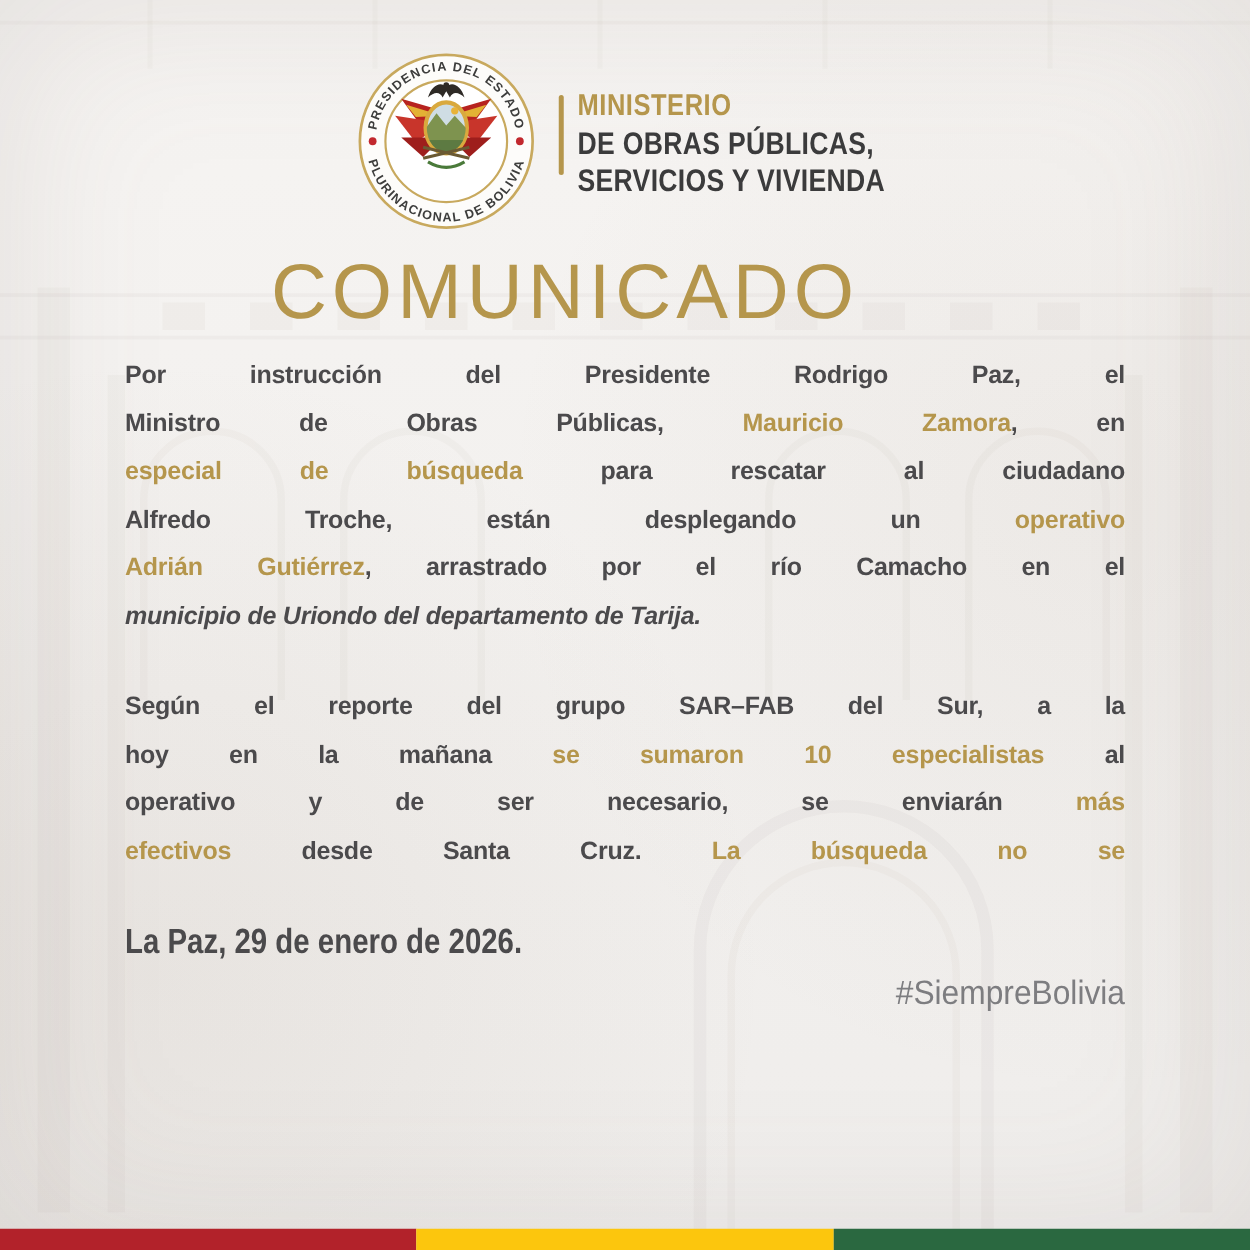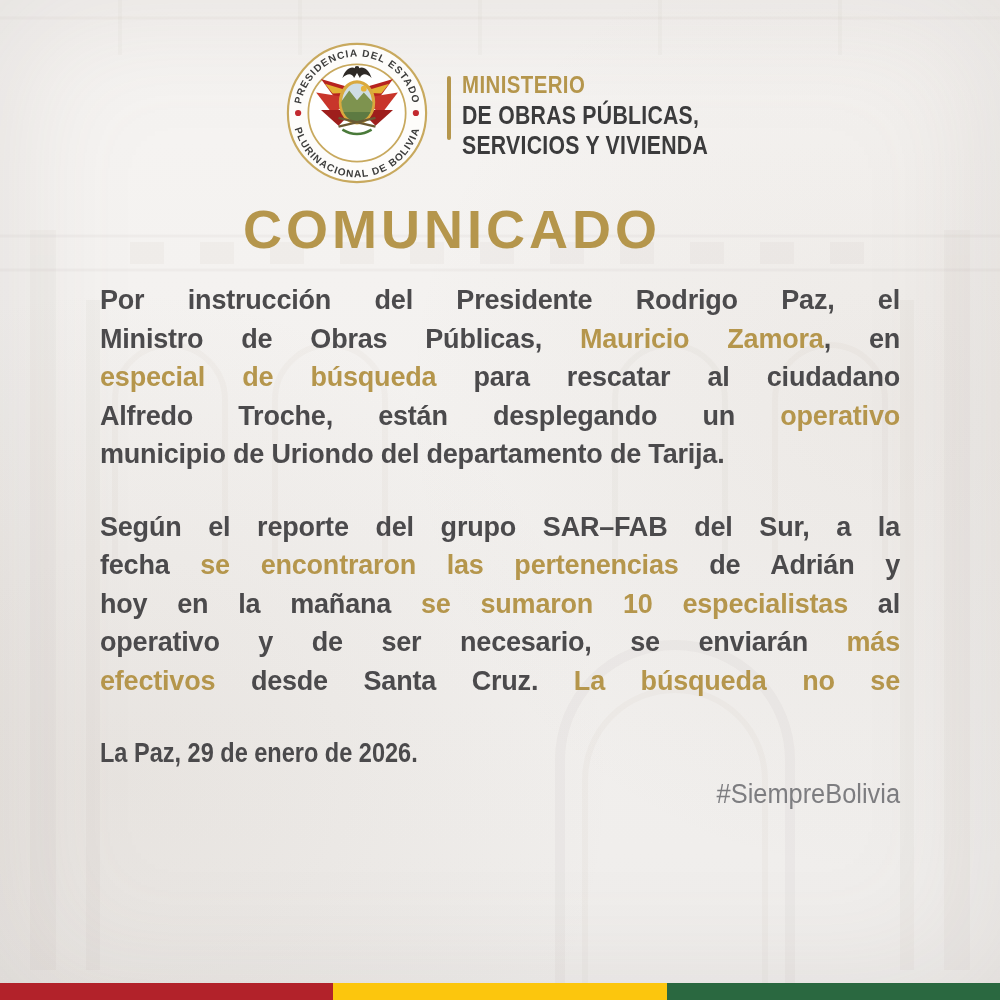--- a/index.html
+++ b/index.html
@@ -16,28 +16,28 @@
   
   .seal{position:absolute;left:284px;top:40px;width:146px;height:146px;}
   .seal text{font-family:"Liberation Sans",sans-serif;font-weight:bold;
     font-size:10.4px;letter-spacing:1.1px;fill:#3d3d3c;}
   .divider{position:absolute;left:447px;top:76px;width:4px;height:64px;background:var(--gold,#b5964c);border-radius:2px;}
   .ministry{position:absolute;left:462px;top:70px;transform:scaleX(.85);transform-origin:left top;white-space:nowrap;}
   .ministry .m1{font-size:24px;font-weight:bold;color:var(--gold,#b5964c);letter-spacing:.5px;line-height:30px;}
   .ministry .m2,.ministry .m3{font-size:25px;font-weight:bold;color:var(--header-dark,#3b3b3c);letter-spacing:.3px;line-height:30px;}
   
   .title{position:absolute;top:198px;left:0;width:904px;text-align:center;
-    font-size:54px;font-weight:bold;letter-spacing:4px;color:var(--gold,#b5964c);}
+    font-size:62px;font-weight:normal;letter-spacing:4px;color:var(--gold,#b5964c);}
   
   .content{position:absolute;left:100px;top:281px;width:800px;}
   .para{margin:0 0 34px 0;}
-  .line{font-size:27px;font-weight:bold;color:var(--text-dark,#4b4a4c);
+  .line{font-size:20px;font-weight:bold;color:var(--text-dark,#4b4a4c);
     line-height:38.5px;letter-spacing:-.2px;
     text-align:justify;text-align-last:justify;}
-  .line.last{text-align-last:left;}
+  .line.last{text-align-last:left;font-style:italic;}
   .line .gold{color:var(--gold,#b5964c);}
   .date{font-size:28px;font-weight:bold;color:var(--text-dark,#4b4a4c);
     line-height:38.5px;transform:scaleX(.84);transform-origin:left;white-space:nowrap;}
   .hashtag{margin-top:6px;text-align:right;font-size:27px;font-weight:400;
     color:var(--hashtag-gray,#7d7d80);transform:scaleX(.94);transform-origin:right;}
   
   .stripe{position:absolute;left:0;right:0;bottom:0;height:17px;display:flex;}
   .stripe>div{flex:1;}
 </style>
 </head>
@@ -144,25 +144,25 @@
 
   <div class="title">COMUNICADO</div>
 
   <div class="content">
     <div>
         <div class="para">
           <div class="line"><span>Por instrucción del Presidente Rodrigo Paz, el</span></div>
           <div class="line"><span>Ministro de Obras Públicas, </span><span class="gold">Mauricio Zamora</span><span>, en</span></div>
           <div class="line"><span class="gold">especial de búsqueda</span><span> para rescatar al ciudadano</span></div>
           <div class="line"><span>Alfredo Troche, están desplegando un </span><span class="gold">operativo</span></div>
+          <div class="line"><span class="gold">Adrián Gutiérrez</span><span>, arrastrado por el río Camacho en el</span></div>
           <div class="line last"><span>municipio de Uriondo del departamento de Tarija.</span></div>
         </div>
         <div class="para">
           <div class="line"><span>Según el reporte del grupo SAR–FAB del Sur, a la</span></div>
-          <div class="line"><span>fecha </span><span class="gold">se encontraron las pertenencias</span><span> de Adrián y</span></div>
           <div class="line"><span>hoy en la mañana </span><span class="gold">se sumaron 10 especialistas</span><span> al</span></div>
           <div class="line"><span>operativo y de ser necesario, se enviarán </span><span class="gold">más</span></div>
           <div class="line"><span class="gold">efectivos</span><span> desde Santa Cruz. </span><span class="gold">La búsqueda no se</span></div>
         </div>
       </div>
     <div class="date">La Paz, 29 de enero de 2026.</div>
     <div class="hashtag">#SiempreBolivia</div>
   </div>
 
   <div class="stripe">

